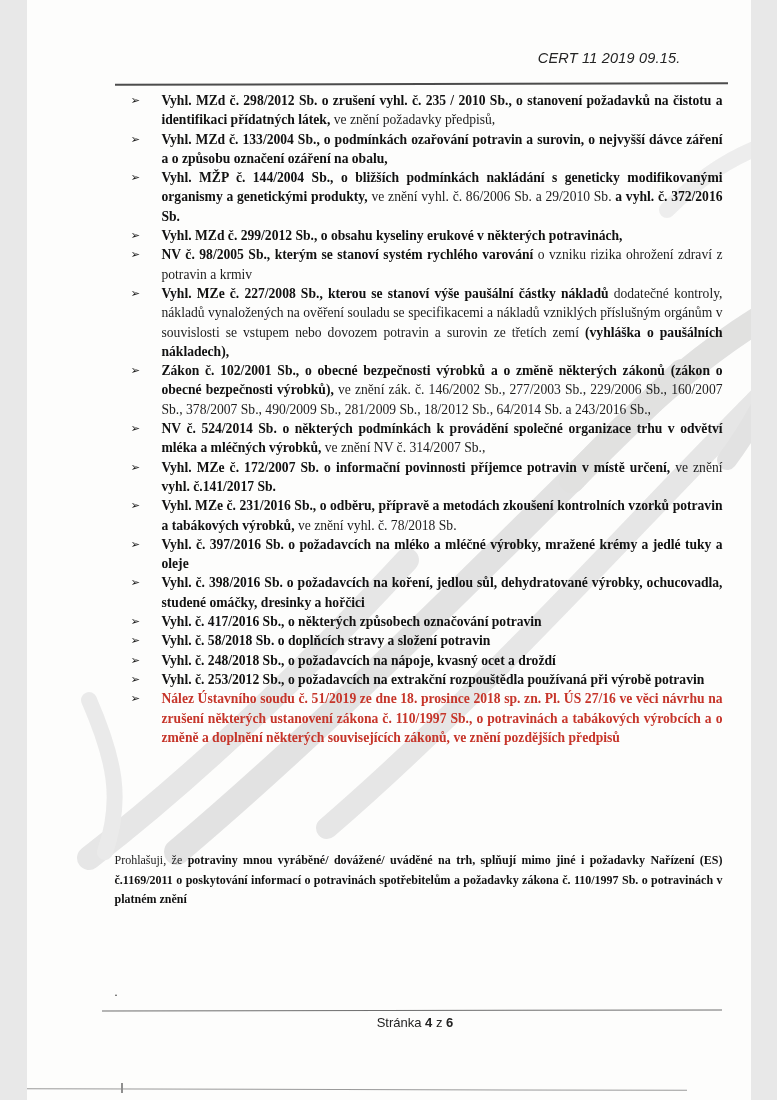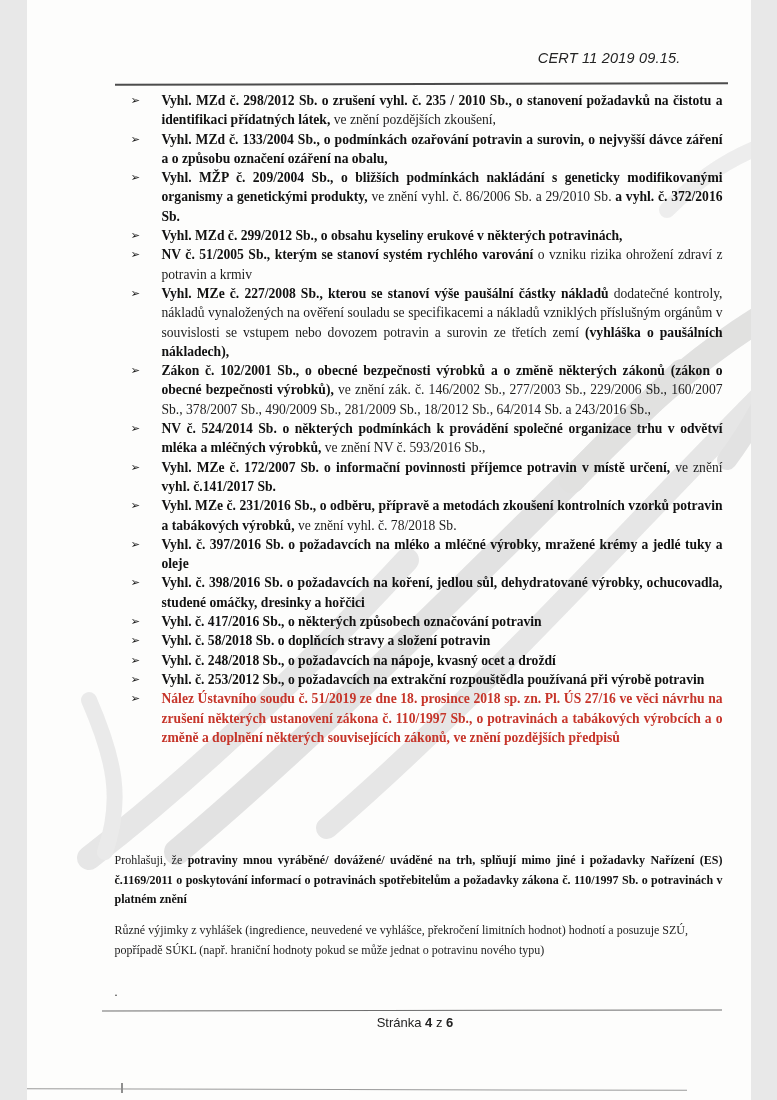--- a/index.html
+++ b/index.html
@@ -87,49 +87,49 @@
       <circle cx="764" cy="308" r="16" fill="#dedede" stroke="none"></circle>
     </g>
   </svg>
 
   <div class="header-text">CERT 11 2019 09.15.</div>
   <div class="header-rule"></div>
 
   <div class="reg-list">
       <div class="list-item">
         <span class="bullet">➢</span>
-        <span class="item-text"><span class="b">Vyhl. MZd č. 298/2012 Sb. o zrušení vyhl. č. 235 / 2010 Sb., o stanovení požadavků na čistotu a identifikaci přídatných látek, </span><span>ve znění pozdějších zkoušení,</span></span>
+        <span class="item-text"><span class="b">Vyhl. MZd č. 298/2012 Sb. o zrušení vyhl. č. 235 / 2010 Sb., o stanovení požadavků na čistotu a identifikaci přídatných látek, </span><span>ve znění požadavky předpisů,</span></span>
       </div>
       <div class="list-item">
         <span class="bullet">➢</span>
         <span class="item-text"><span class="b">Vyhl. MZd č. 133/2004 Sb., o podmínkách ozařování potravin a surovin, o nejvyšší dávce záření a o způsobu označení ozáření na obalu,</span></span>
       </div>
       <div class="list-item">
         <span class="bullet">➢</span>
-        <span class="item-text"><span class="b">Vyhl. MŽP č. 209/2004 Sb., o bližších podmínkách nakládání s geneticky modifikovanými organismy a genetickými produkty, </span><span>ve znění vyhl. č. 86/2006 Sb. a 29/2010 Sb. </span><span class="b">a vyhl. č. 372/2016 Sb.</span></span>
+        <span class="item-text"><span class="b">Vyhl. MŽP č. 144/2004 Sb., o bližších podmínkách nakládání s geneticky modifikovanými organismy a genetickými produkty, </span><span>ve znění vyhl. č. 86/2006 Sb. a 29/2010 Sb. </span><span class="b">a vyhl. č. 372/2016 Sb.</span></span>
       </div>
       <div class="list-item">
         <span class="bullet">➢</span>
         <span class="item-text"><span class="b">Vyhl. MZd č. 299/2012 Sb., o obsahu kyseliny erukové v některých potravinách,</span></span>
       </div>
       <div class="list-item">
         <span class="bullet">➢</span>
-        <span class="item-text"><span class="b">NV č. 51/2005 Sb., kterým se stanoví systém rychlého varování </span><span>o vzniku rizika ohrožení zdraví z potravin a krmiv</span></span>
+        <span class="item-text"><span class="b">NV č. 98/2005 Sb., kterým se stanoví systém rychlého varování </span><span>o vzniku rizika ohrožení zdraví z potravin a krmiv</span></span>
       </div>
       <div class="list-item">
         <span class="bullet">➢</span>
         <span class="item-text"><span class="b">Vyhl. MZe č. 227/2008 Sb., kterou se stanoví výše paušální částky nákladů </span><span>dodatečné kontroly, nákladů vynaložených na ověření souladu se specifikacemi a nákladů vzniklých příslušným orgánům v souvislosti se vstupem nebo dovozem potravin a surovin ze třetích zemí </span><span class="b">(vyhláška o paušálních nákladech),</span></span>
       </div>
       <div class="list-item">
         <span class="bullet">➢</span>
         <span class="item-text"><span class="b">Zákon č. 102/2001 Sb., o obecné bezpečnosti výrobků a o změně některých zákonů (zákon o obecné bezpečnosti výrobků), </span><span>ve znění zák. č. 146/2002 Sb., 277/2003 Sb., 229/2006 Sb., 160/2007 Sb., 378/2007 Sb., 490/2009 Sb., 281/2009 Sb., 18/2012 Sb., 64/2014 Sb. a 243/2016 Sb.,</span></span>
       </div>
       <div class="list-item">
         <span class="bullet">➢</span>
-        <span class="item-text"><span class="b">NV č. 524/2014 Sb. o některých podmínkách k provádění společné organizace trhu v odvětví mléka a mléčných výrobků, </span><span>ve znění NV č. 593/2016 Sb.,</span></span>
+        <span class="item-text"><span class="b">NV č. 524/2014 Sb. o některých podmínkách k provádění společné organizace trhu v odvětví mléka a mléčných výrobků, </span><span>ve znění NV č. 314/2007 Sb.,</span></span>
       </div>
       <div class="list-item">
         <span class="bullet">➢</span>
         <span class="item-text"><span class="b">Vyhl. MZe č. 172/2007 Sb. o informační povinnosti příjemce potravin v místě určení, </span><span>ve znění </span><span class="b">vyhl. č.141/2017 Sb.</span></span>
       </div>
       <div class="list-item">
         <span class="bullet">➢</span>
         <span class="item-text"><span class="b">Vyhl. MZe č. 231/2016 Sb., o odběru, přípravě a metodách zkoušení kontrolních vzorků potravin a tabákových výrobků, </span><span>ve znění vyhl. č. 78/2018 Sb.</span></span>
       </div>
       <div class="list-item">
@@ -156,21 +156,20 @@
         <span class="bullet">➢</span>
         <span class="item-text"><span class="b">Vyhl. č. 253/2012 Sb., o požadavcích na extrakční rozpouštědla používaná při výrobě potravin</span></span>
       </div>
       <div class="list-item red">
         <span class="bullet">➢</span>
         <span class="item-text"><span class="b">Nález Ústavního soudu č. 51/2019 ze dne 18. prosince 2018 sp. zn. Pl. ÚS 27/16 ve věci návrhu na zrušení některých ustanovení zákona č. 110/1997 Sb., o potravinách a tabákových výrobcích a o změně a doplnění některých souvisejících zákonů, ve znění pozdějších předpisů</span></span>
       </div>
     </div>
 
   <div class="para para-declaration"><span>Prohlašuji, že </span><span class="b">potraviny mnou vyráběné/ dovážené/ uváděné na trh, splňují mimo jiné i požadavky Nařízení (ES) č.1169/2011 o poskytování informací o potravinách spotřebitelům a požadavky zákona č. 110/1997 Sb. o potravinách v platném znění</span></div>
-  <div class="para para-exceptions"><span>Různé výjimky z vyhlášek (ingredience, neuvedené ve vyhlášce, překročení limitních hodnot) hodnotí a posuzuje SZÚ, popřípadě SÚKL (např. hraniční hodnoty pokud se může jednat o potravinu nového typu)</span></div>
   <div class="para para-dot"><span>.</span></div>
 
   <div class="footer-rule"></div>
   <div class="footer-text">
     <span>Stránka </span><span class="fb">4</span><span> z </span><span class="fb">6</span>
   </div>
 
   <div class="scan-bottom-line"></div>
   <div class="scan-tick"></div>
 

